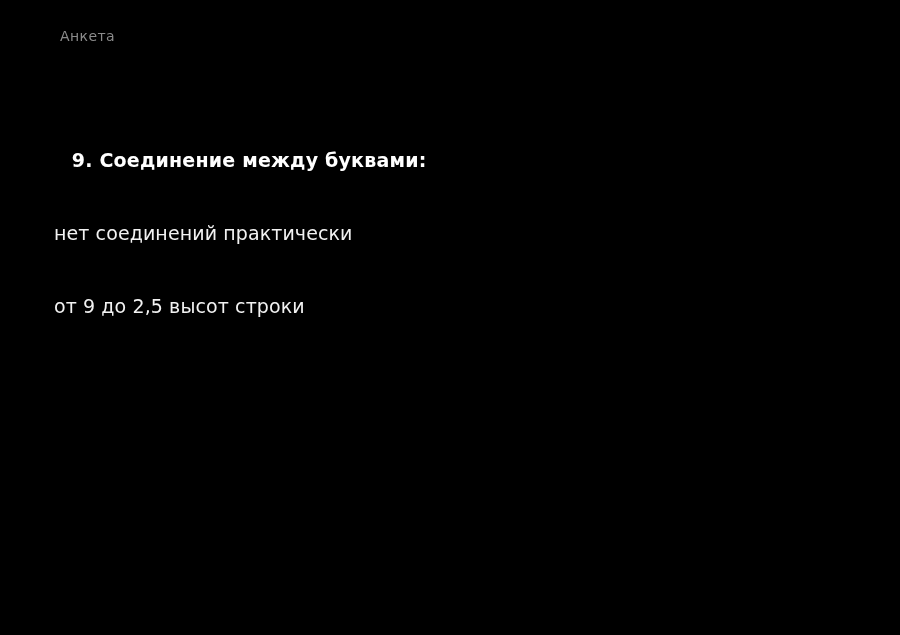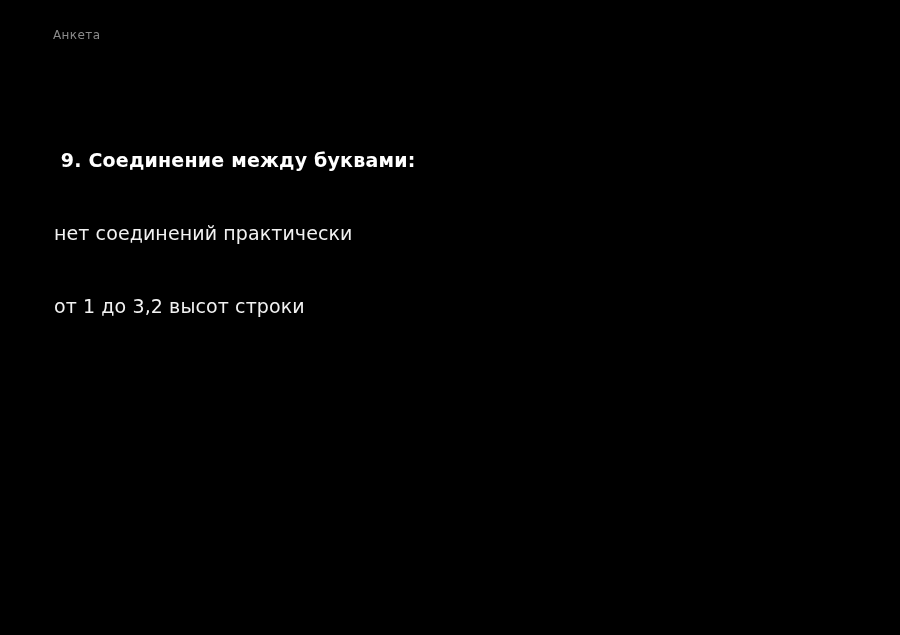--- a/index.html
+++ b/index.html
@@ -14,23 +14,23 @@
     overflow: hidden;
     font-family: "DejaVu Sans", sans-serif;
   }
   .page {
     position: absolute;
     inset: 0;
     background: #000000;
   }
   .doc-header {
     position: absolute;
-    left: 53px;
+    left: 60px;
     top: 28px;
-    font-size: 12px;
+    font-size: 14px;
     letter-spacing: 0.4px;
     color: #8b8b8b;
     white-space: pre;
   }
   .text-block {
     position: absolute;
     left: 54px;
     top: 99px;
     font-size: 19px;
     line-height: 24.4px;
@@ -38,33 +38,34 @@
     white-space: pre;
     letter-spacing: 0.1px;
   }
   .line {
     height: 24.4px;
   }
   .line.bold {
     font-weight: 700;
     color: #ffffff;
     letter-spacing: 0.2px;
+    margin-left: 11px;
   }
 </style>
 </head>
 <body>
 
 <div class="page">
 
   <div class="doc-header">Анкета</div>
 
   <div class="text-block">
     <div class="line bold"> 9. Соединение между буквами:</div>
     <div class="line">нет соединений практически</div>
-    <div class="line">от 1 до 3,2 высот строки</div>
+    <div class="line">от 9 до 2,5 высот строки</div>
     
     
     
     
     
     
     
     
   </div>
 

